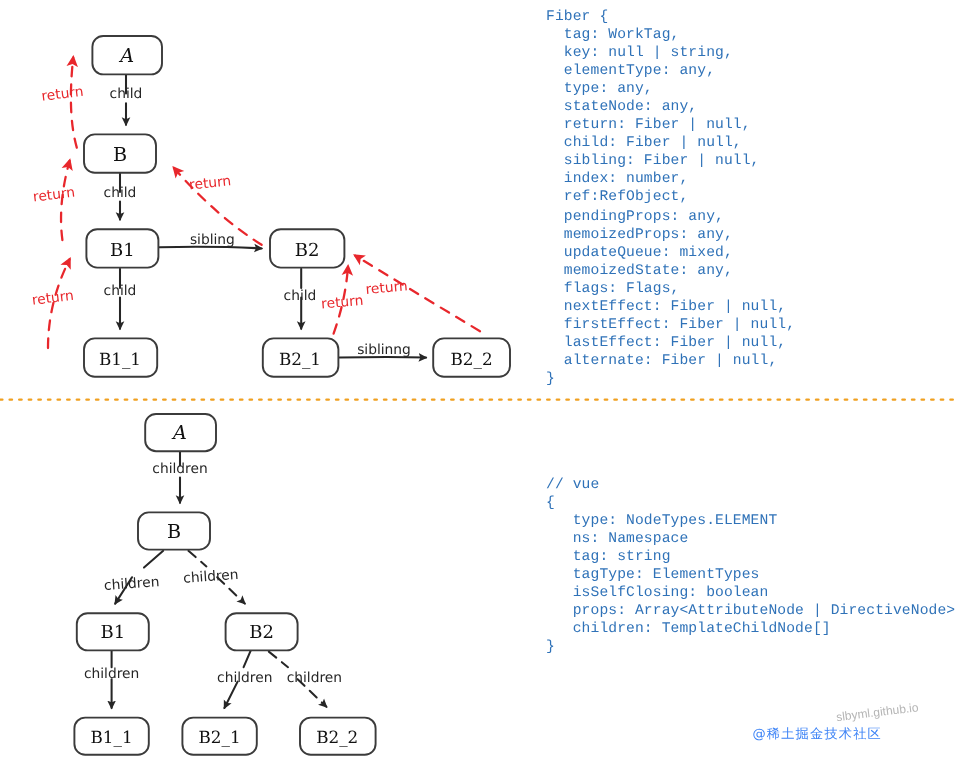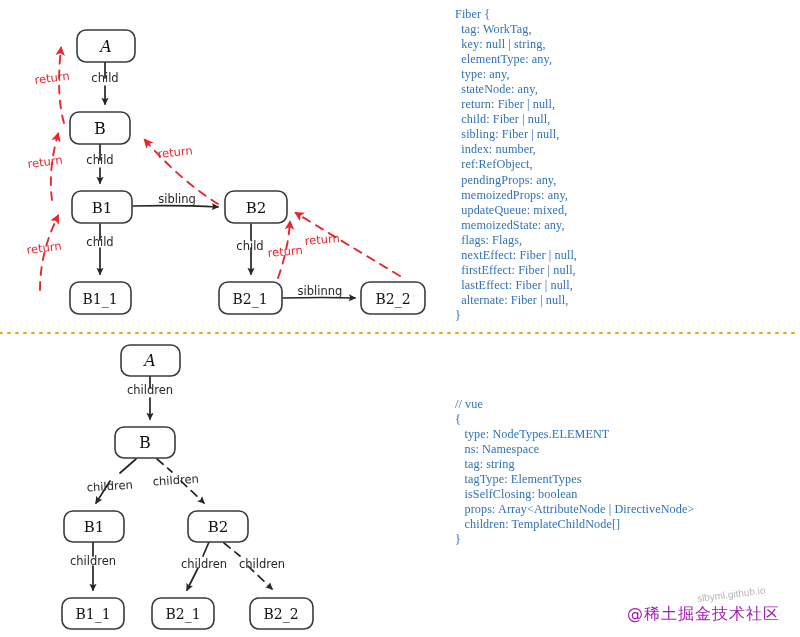--- a/index.html
+++ b/index.html
@@ -17,21 +17,21 @@
   #canvas {
     position: absolute;
     left: 0;
     top: 0;
     width: 800px;
     height: 637px;
   }
   .code-panel {
     position: absolute;
     color: #2f72b8;
-    font-family: Liberation Serif, serif;
+    font-family: Liberation Mono, monospace;
     font-size: 12.2px;
     line-height: 15.05px;
     white-space: pre;
     letter-spacing: 0.1px;
     font-weight: 500;
   }
   #fiber-code {
     left: 455px;
     top: 7px;
   }
@@ -50,23 +50,23 @@
     top: 593px;
     font-size: 10px;
     font-family: "Liberation Sans", sans-serif;
     transform: rotate(-7deg);
     transform-origin: left center;
     color: #b5b5b5;
   }
   #wm-brand {
     left: 627px;
     top: 604px;
-    font-size: 16px;
+    font-size: 11px;
     font-family: "DejaVu Sans", sans-serif;
-    color: #a21caf;
+    color: #3b82f6;
     letter-spacing: 1px;
   }
 </style>
 </head>
 <body>
 
 <svg id="canvas" viewBox="0 0 800 637">
   <defs>
     <marker id="arrowBlack" markerWidth="9" markerHeight="9" refX="6.2" refY="4.2" orient="auto" markerUnits="userSpaceOnUse">
       <path d="M0,0.6 L7.4,4.2 L0,7.8 L1.5,4.2 Z" fill="#262626"></path>

